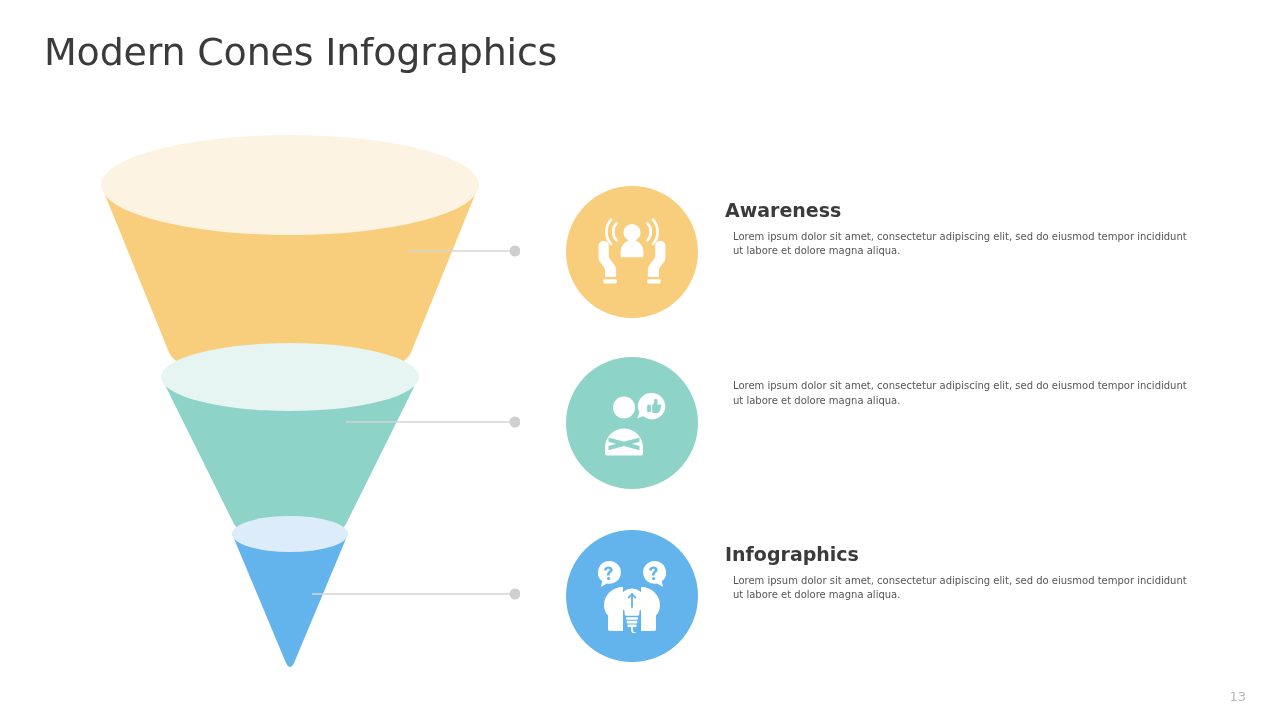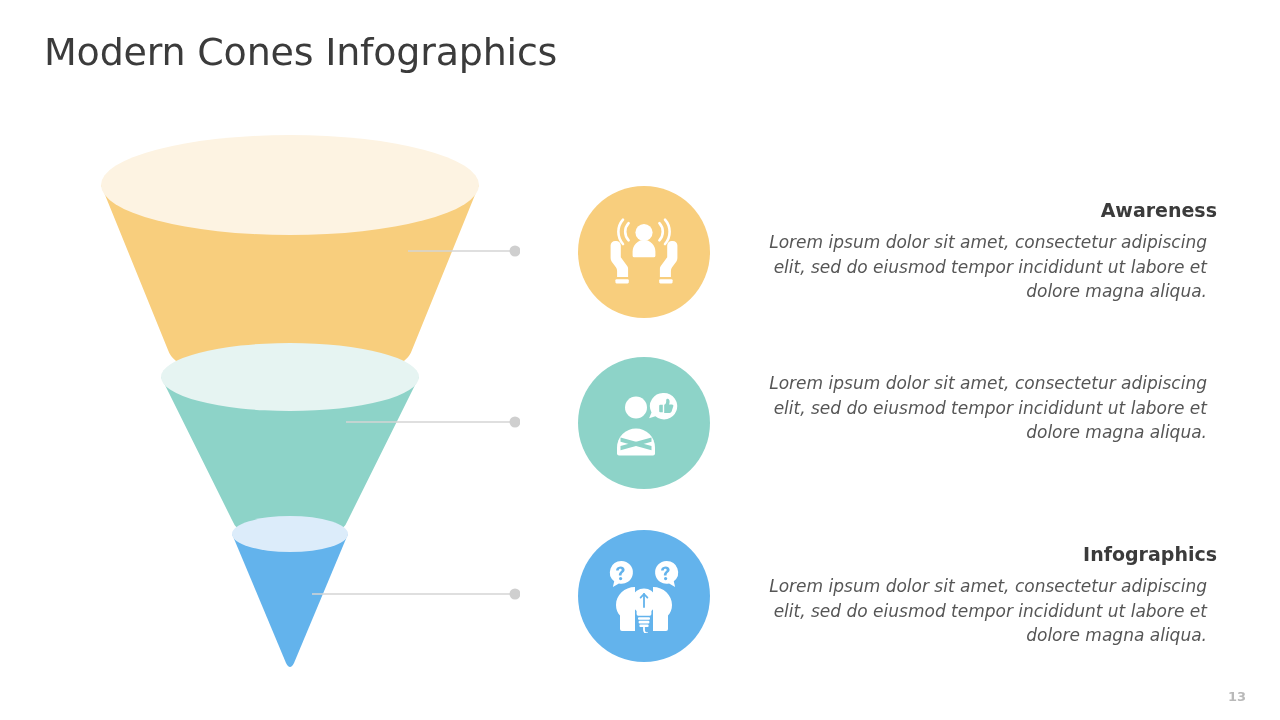--- a/index.html
+++ b/index.html
@@ -43,24 +43,23 @@
   }
   #items-column {
     position: absolute;
     left: 566px;
     top: 180px;
     width: 660px;
     height: 500px;
   }
   .item-row {
     position: absolute;
-    left: 12px;
+    left: 0;
     width: 660px;
     height: 132px;
-    text-align: right;
   }
   .item-row.row-0 { top: 6px; }
   .item-row.row-1 { top: 177px; }
   .item-row.row-2 { top: 350px; }
 
   .item-icon-circle {
     position: absolute;
     left: 0;
     top: 0;
     width: 132px;
@@ -79,35 +78,33 @@
     width: 480px;
   }
   .item-heading {
     font-size: 19px;
     font-weight: 700;
     color: #3b3b3b;
     margin: 0 0 9px 0;
     line-height: 1.1;
   }
   .item-body {
-    font-size: 17px;
+    font-size: 10px;
     font-weight: 400;
     color: #565656;
     line-height: 1.45;
-    margin: 0;
+    margin: 8px;
     max-width: 470px;
-    font-style: italic;
   }
   #page-number {
     position: absolute;
     right: 34px;
     bottom: 16px;
     font-size: 13px;
     color: #b9b9b9;
-    font-weight: bold;
   }
 </style>
 </head>
 <body>
 
 <div id="slide">
 
   <div id="slide-title">Modern Cones Infographics</div>
 
   <div id="funnel-graphic">

